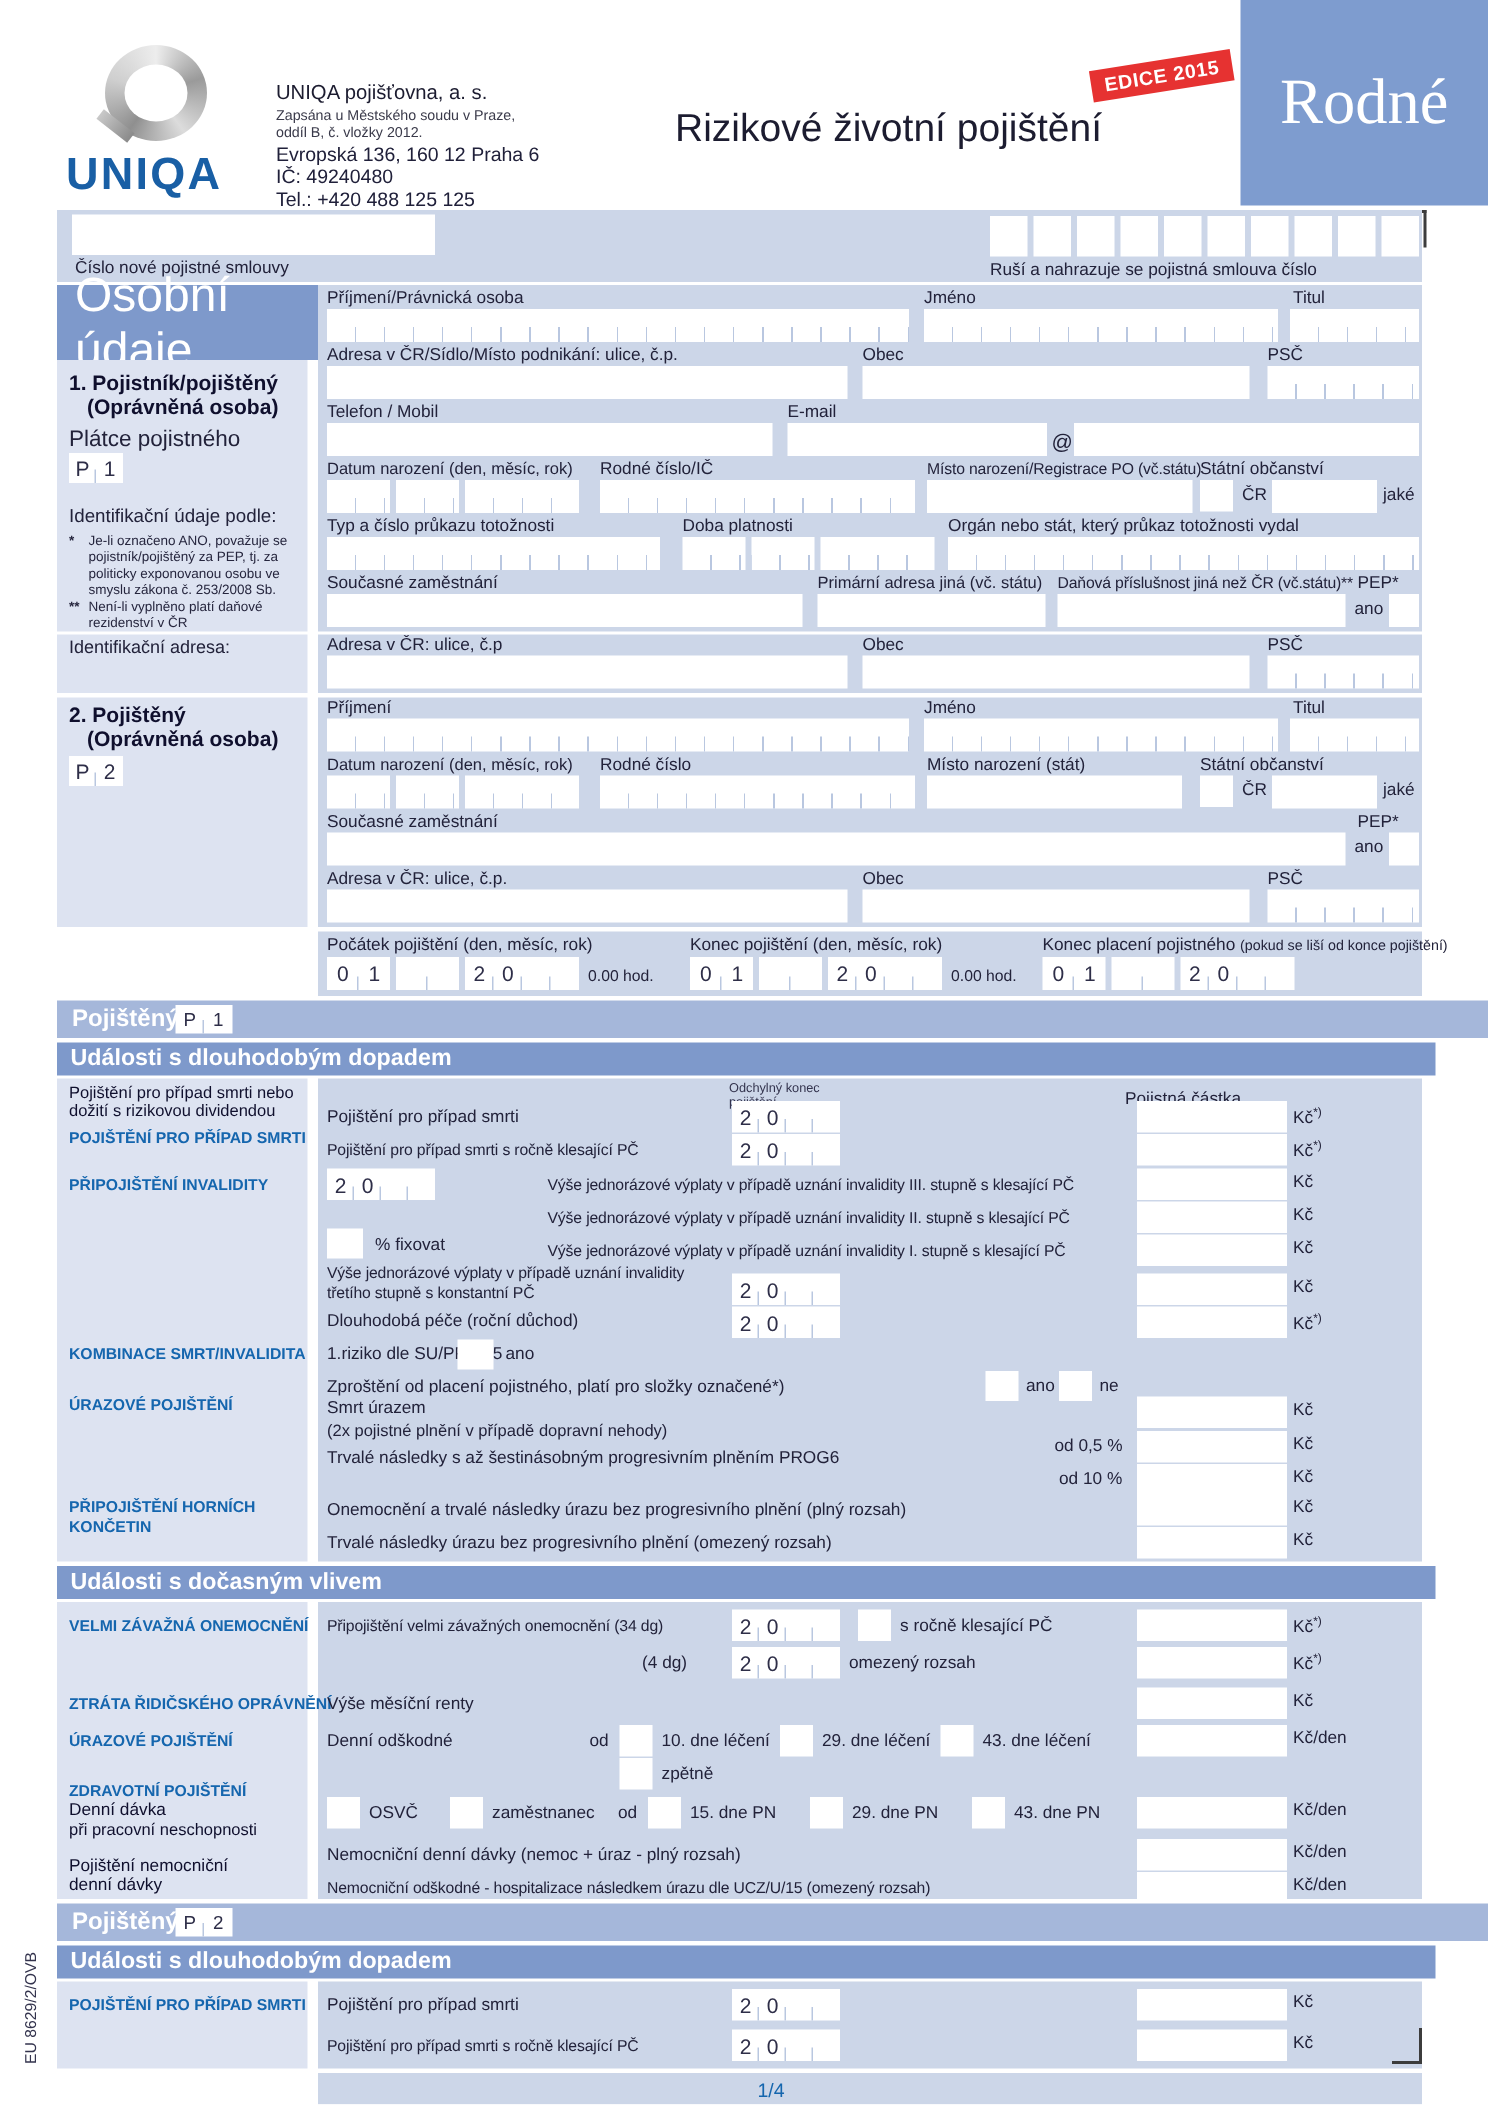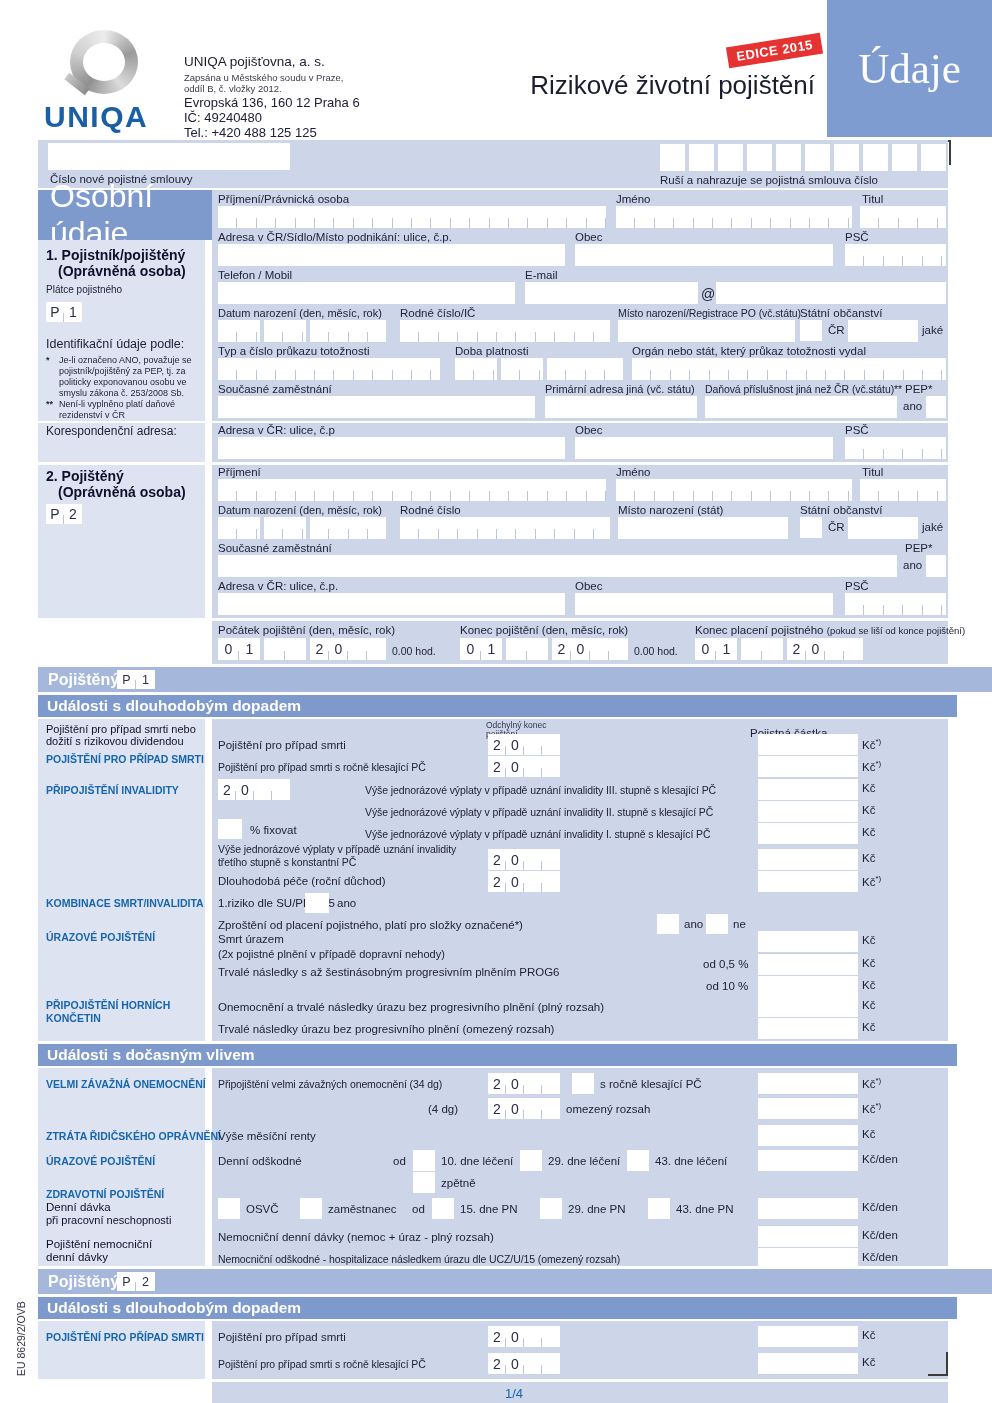--- a/index.html
+++ b/index.html
@@ -49,26 +49,26 @@
   <div class="a b" style="left:184px;top:54px;font-size:13.5px;color:#1c1c30">UNIQA pojišťovna, a. s.</div>
   <div class="a" style="left:184px;top:72px;font-size:9.5px;color:#3a3a4a">Zapsána u Městského soudu v Praze,</div>
   <div class="a" style="left:184px;top:83px;font-size:9.5px;color:#3a3a4a">oddíl B, č. vložky 2012.</div>
   <div class="a" style="left:184px;top:95px;font-size:13px">Evropská 136, 160 12 Praha 6</div>
   <div class="a" style="left:184px;top:110px;font-size:13px">IČ: 49240480</div>
   <div class="a" style="left:184px;top:125px;font-size:13px">Tel.: +420 488 125 125</div>
 
   <div class="a" style="left:727px;top:40px;background:#e63231;color:#fff;font-size:13px;font-weight:bold;
               padding:3px 9px;transform:rotate(-9deg);letter-spacing:.5px">EDICE 2015</div>
 
-  <div class="a" style="left:450px;top:70px;width:365px;text-align:right;font-size:26px;line-height:31px;color:#1c1c30">
+  <div class="a" style="left:450px;top:70px;width:365px;text-align:left;font-size:26px;line-height:31px;color:#1c1c30">
     <div>Rizikové životní pojištění</div>
   </div>
 
   <div class="a" style="left:827px;top:0;width:165px;height:137px;background:#7e9ccf;display:flex;align-items:center;justify-content:center">
-    <span style="font-family:'Liberation Serif',serif;font-size:43px;color:#fff">Údaje</span>
+    <span style="font-family:'Liberation Serif',serif;font-size:43px;color:#fff">Rodné</span>
   </div>
 
   <div class="a crop" style="left:930px;top:140px;width:21px;height:2px"></div>
   <div class="a crop" style="left:949px;top:140px;width:2px;height:25px"></div>
 
   <div class="a pf" style="left:38px;top:140px;width:910px;height:48px"></div>
   <div class="a inp" style="left:48px;top:143px;width:242px;height:27px"></div>
   <div class="a lbl" style="left:50px;top:173px">Číslo nové pojistné smlouvy</div>
   <div class="a inp" style="left:660px;top:144px;width:25px;height:27px"></div>
   <div class="a inp" style="left:689px;top:144px;width:25px;height:27px"></div>
@@ -83,35 +83,35 @@
   <div class="a lbl" style="left:660px;top:174px">Ruší a nahrazuje se pojistná smlouva číslo</div>
 
   <div class="a barB" style="left:38px;top:190px;width:167px;height:50px;padding-left:12px;font-size:32px;font-weight:normal">
     <span>Osobní údaje</span>
   </div>
   <div class="a ps" style="left:38px;top:240px;width:167px;height:378px"></div>
   <div class="a pf" style="left:212px;top:190px;width:736px;height:428px"></div>
 
   <div class="a sideh" style="left:46px;top:247px">1. Pojistník/pojištěný</div>
   <div class="a sideh" style="left:58px;top:263px">(Oprávněná osoba)</div>
-  <div class="a lbl b" style="left:46px;top:284px;font-size:10px">Plátce pojistného</div>
+  <div class="a lbl b" style="left:46px;top:284px;font-size:15px">Plátce pojistného</div>
   <div class="a pbox" style="left:46px;top:302px;width:36px;height:20px">
     <span>P</span>
       <span>1</span>
   </div>
   <div class="a lbl b" style="left:46px;top:337px;font-size:12.5px">Identifikační údaje podle:</div>
   <div class="a note" style="left:46px;top:355px;width:156px">
     <span class="mark">*</span>
     <span>Je-li označeno ANO, považuje se pojistník/pojištěný za PEP, tj. za politicky exponovanou osobu ve smyslu zákona č. 253/2008 Sb.</span>
   </div>
   <div class="a note" style="left:46px;top:399px;width:156px">
     <span class="mark">**</span>
     <span>Není-li vyplněno platí daňové rezidenství v ČR</span>
   </div>
-  <div class="a lbl b" style="left:46px;top:424px;font-size:12px">Korespondenční adresa:</div>
+  <div class="a lbl b" style="left:46px;top:424px;font-size:12px">Identifikační adresa:</div>
   <div class="a sideh" style="left:46px;top:468px">2. Pojištěný</div>
   <div class="a sideh" style="left:58px;top:484px">(Oprávněná osoba)</div>
   <div class="a pbox" style="left:46px;top:504px;width:36px;height:20px">
     <span>P</span>
       <span>2</span>
   </div>
 
   <div class="a lbl" style="left:218px;top:193px">Příjmení/Právnická osoba</div>
   <div class="a lbl" style="left:616px;top:193px">Jméno</div>
   <div class="a lbl" style="left:862px;top:193px">Titul</div>

